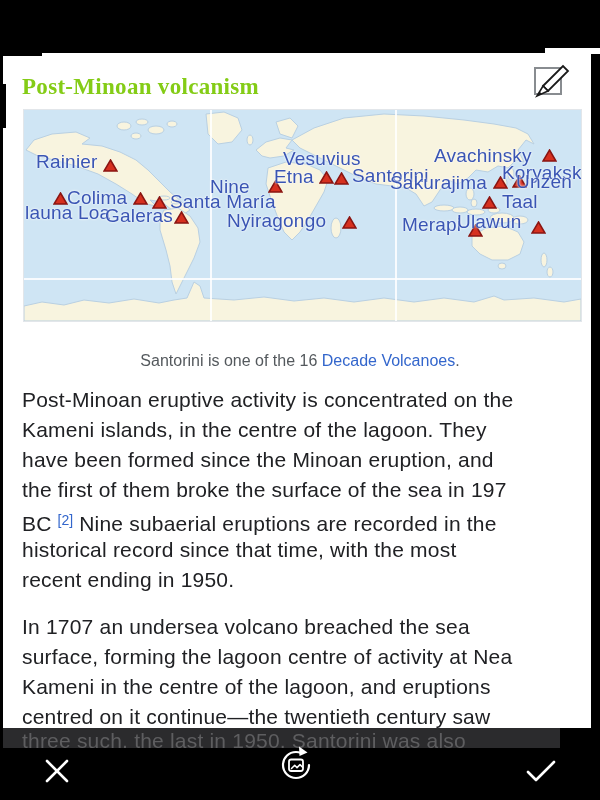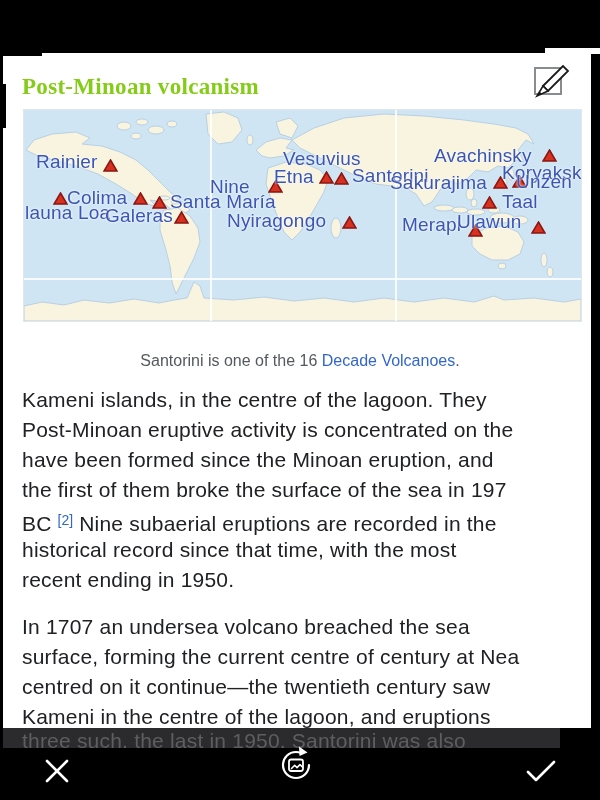--- a/index.html
+++ b/index.html
@@ -172,33 +172,33 @@
         <div class="map-label" style="left: 492px; top: 62px;">Unzen</div>
         <div class="map-label" style="left: 478px; top: 82px;">Taal</div>
         <div class="map-label" style="left: 378px; top: 105px;">Merapi</div>
         <div class="map-label" style="left: 433px; top: 102px;">Ulawun</div>
       </div>
   </div>
 
   <div id="caption"><span>Santorini is one of the 16 </span><a href="#">Decade Volcanoes</a><span>.</span></div>
 
   <div id="p1" class="para">
+      <div class="tline">Post-Minoan eruptive activity is concentrated on the</div>
       <div class="tline">Kameni islands, in the centre of the lagoon. They</div>
-      <div class="tline">Post-Minoan eruptive activity is concentrated on the</div>
       <div class="tline">have been formed since the Minoan eruption, and</div>
       <div class="tline">the first of them broke the surface of the sea in 197</div>
       <div class="tline"><span>BC </span><sup class="ref">[2]</sup><span> Nine subaerial eruptions are recorded in the</span></div>
       <div class="tline">historical record since that time, with the most</div>
       <div class="tline">recent ending in 1950.</div>
     </div>
   <div id="p2" class="para">
       <div class="tline">In 1707 an undersea volcano breached the sea</div>
-      <div class="tline">surface, forming the current centre of century at Nea</div>
+      <div class="tline">surface, forming the lagoon centre of activity at Nea</div>
+      <div class="tline">Kameni in the centre of the lagoon, and eruptions</div>
       <div class="tline">centred on it continue—the twentieth century saw</div>
-      <div class="tline">Kameni in the centre of the lagoon, and eruptions</div>
     </div>
 
   <div id="top-bar"></div>
   <div id="top-notch"></div>
   <div id="top-step"></div>
   <div id="crop-handle-left"></div>
 
   <div id="dim-strip">
     <div id="ghost-line">three such, the last in 1950. Santorini was also</div>
   </div>

